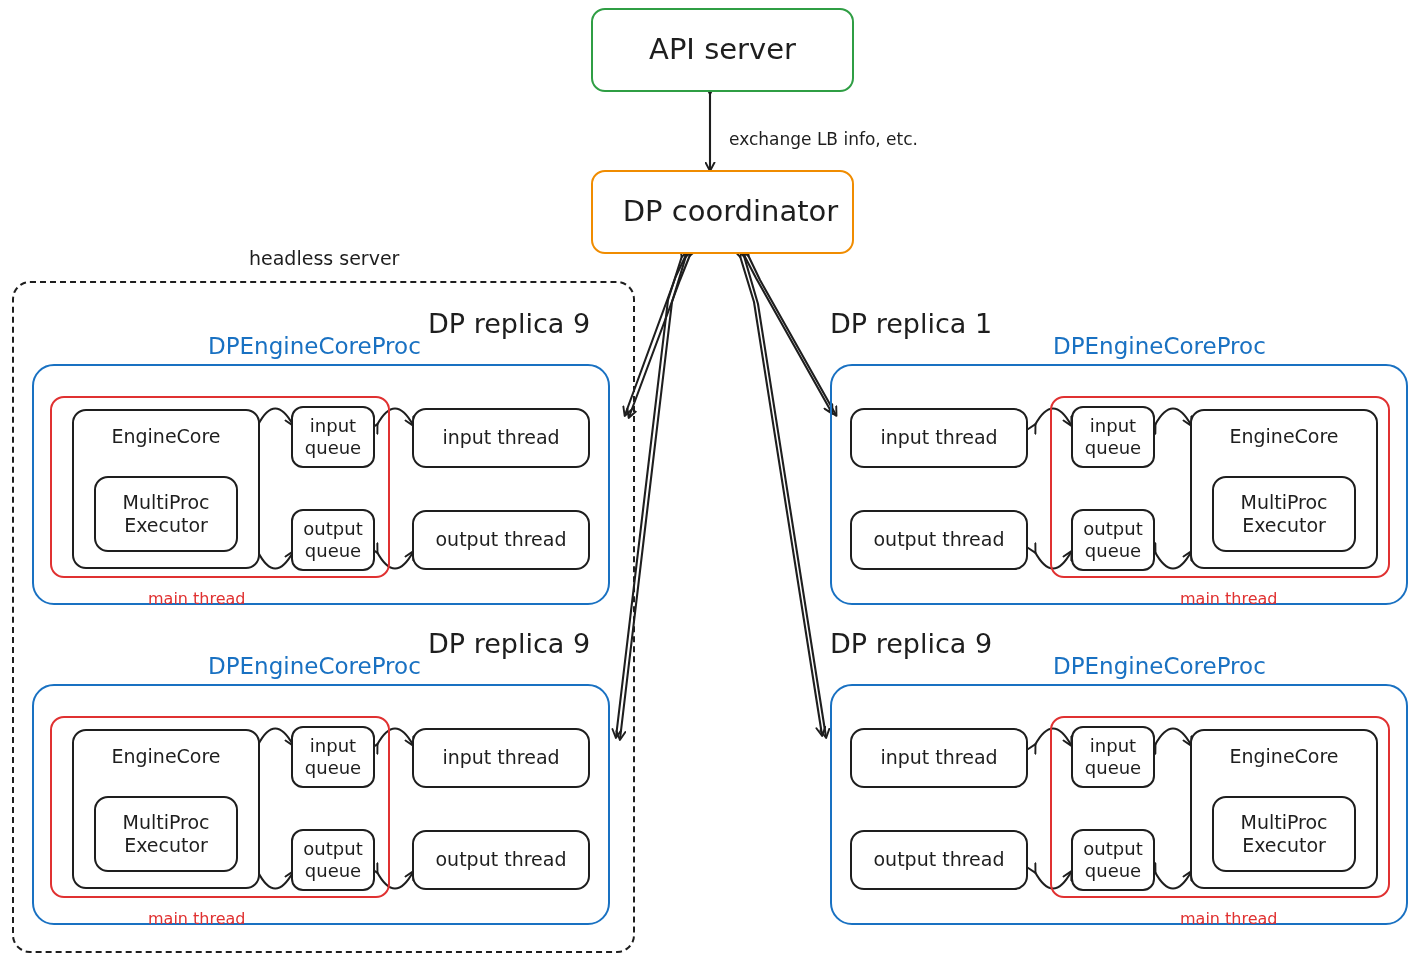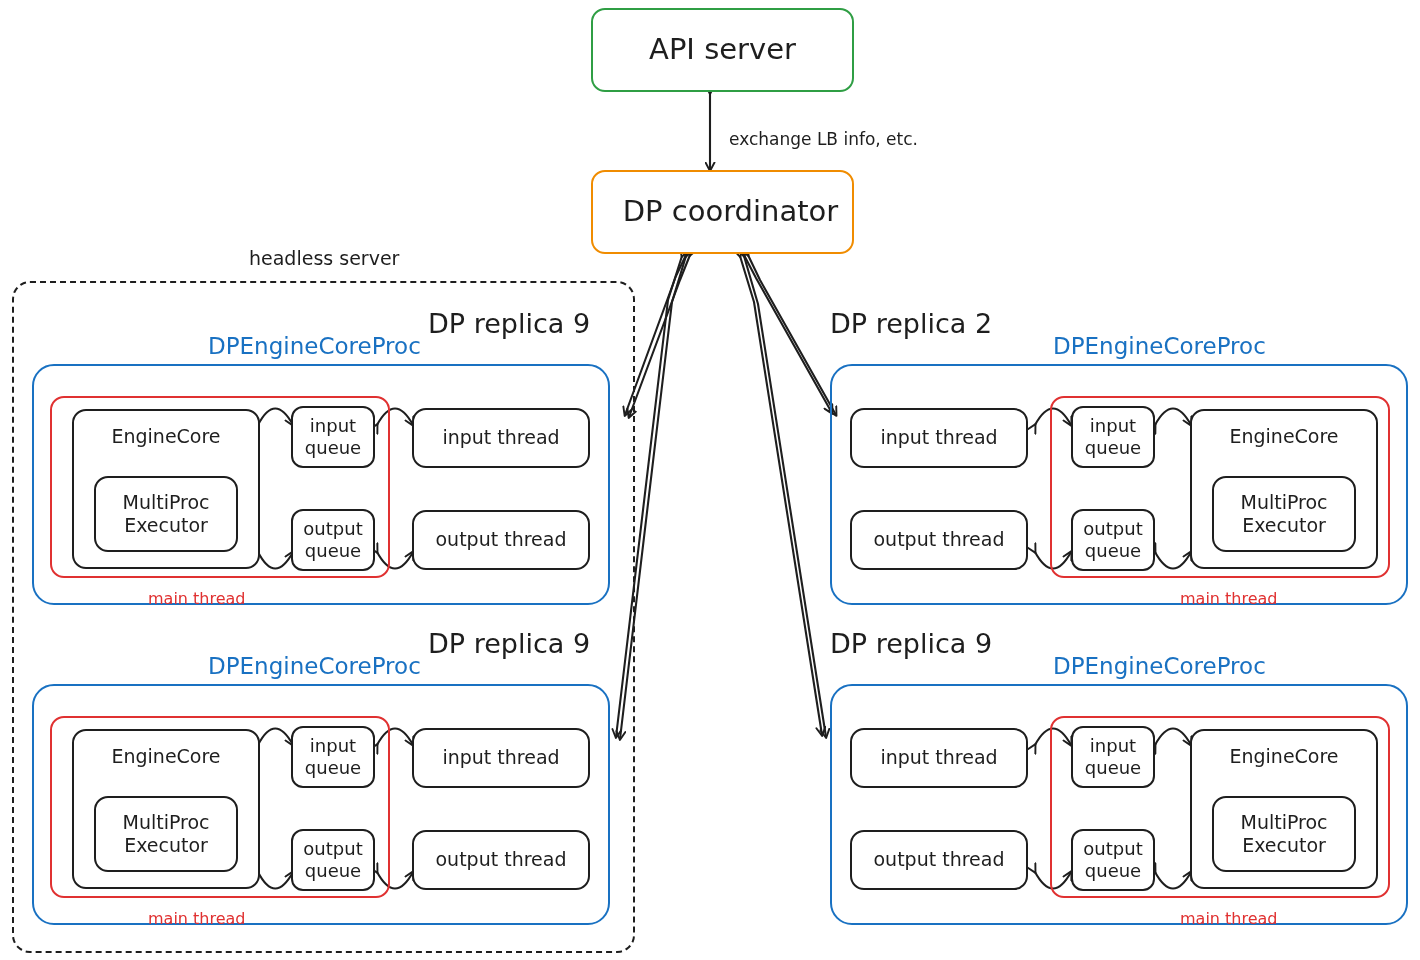--- a/index.html
+++ b/index.html
@@ -164,21 +164,21 @@
     <span>output
 queue</span>
   </div>
   <div class="node blk t-node" style="left:412px; top:728px; width:178px; height:60px;">
     <span>input thread</span>
   </div>
   <div class="node blk t-node" style="left:412px; top:830px; width:178px; height:60px;">
     <span>output thread</span>
   </div>
 
-  <div class="label big" style="left:830px; top:308px;">DP replica 2</div>
+  <div class="label big" style="left:830px; top:308px;">DP replica 1</div>
   <div class="label proc" style="left:1053px; top:333px;">DPEngineCoreProc</div>
 
   <div class="frame blue" style="left:830px; top:364px; width:578px; height:241px;"></div>
   <div class="frame red" style="left:1050px; top:396px; width:340px; height:182px;"></div>
   <div class="label thread" style="left:1180px; top:589px;">main thread</div>
 
   <div class="node blk t-node" style="left:850px; top:408px; width:178px; height:60px;">
     <span>input thread</span>
   </div>
   <div class="node blk t-node" style="left:850px; top:510px; width:178px; height:60px;">

